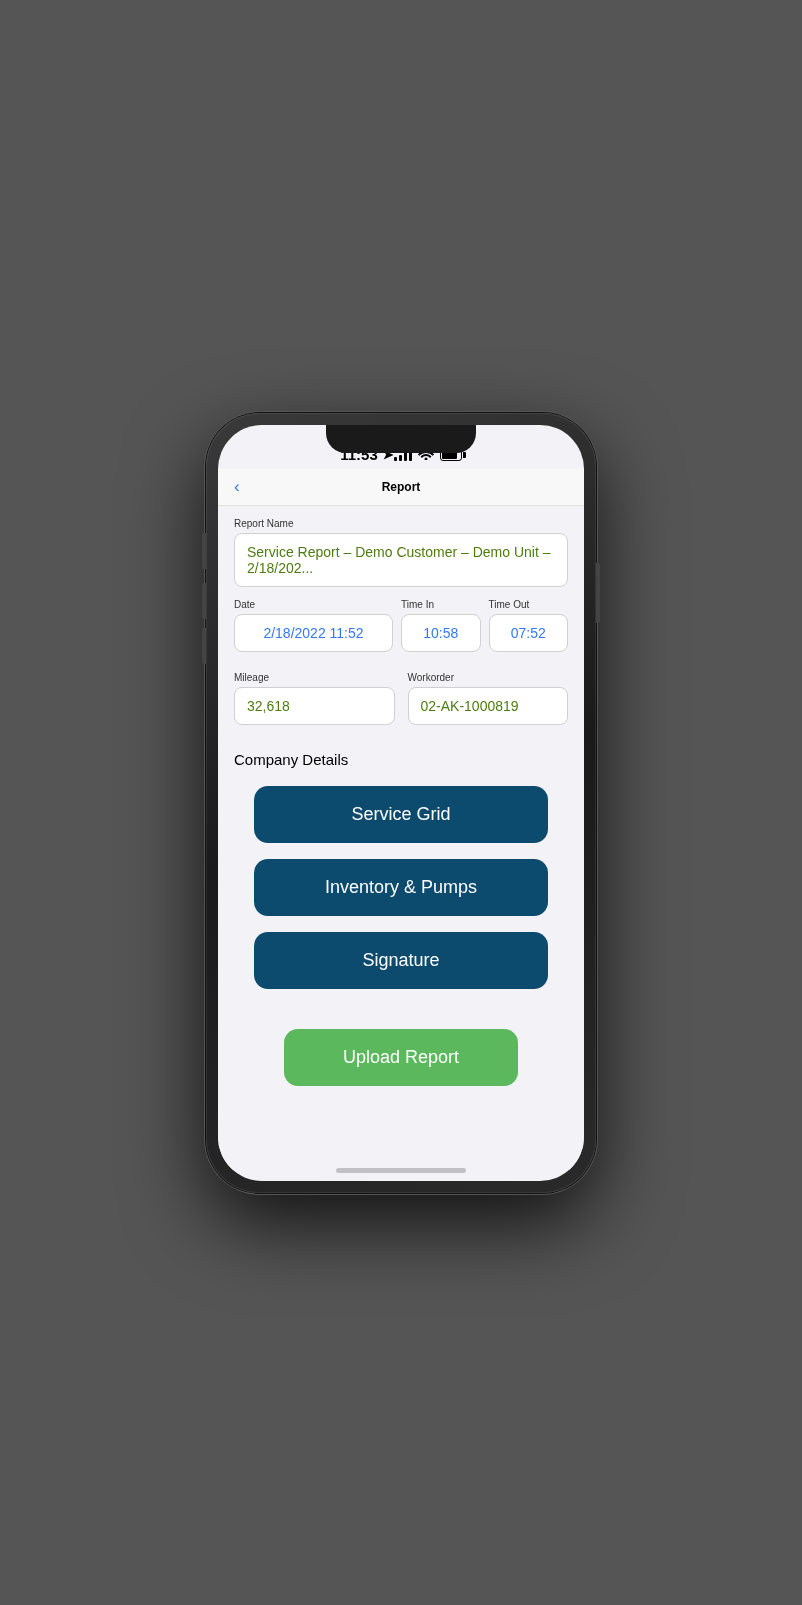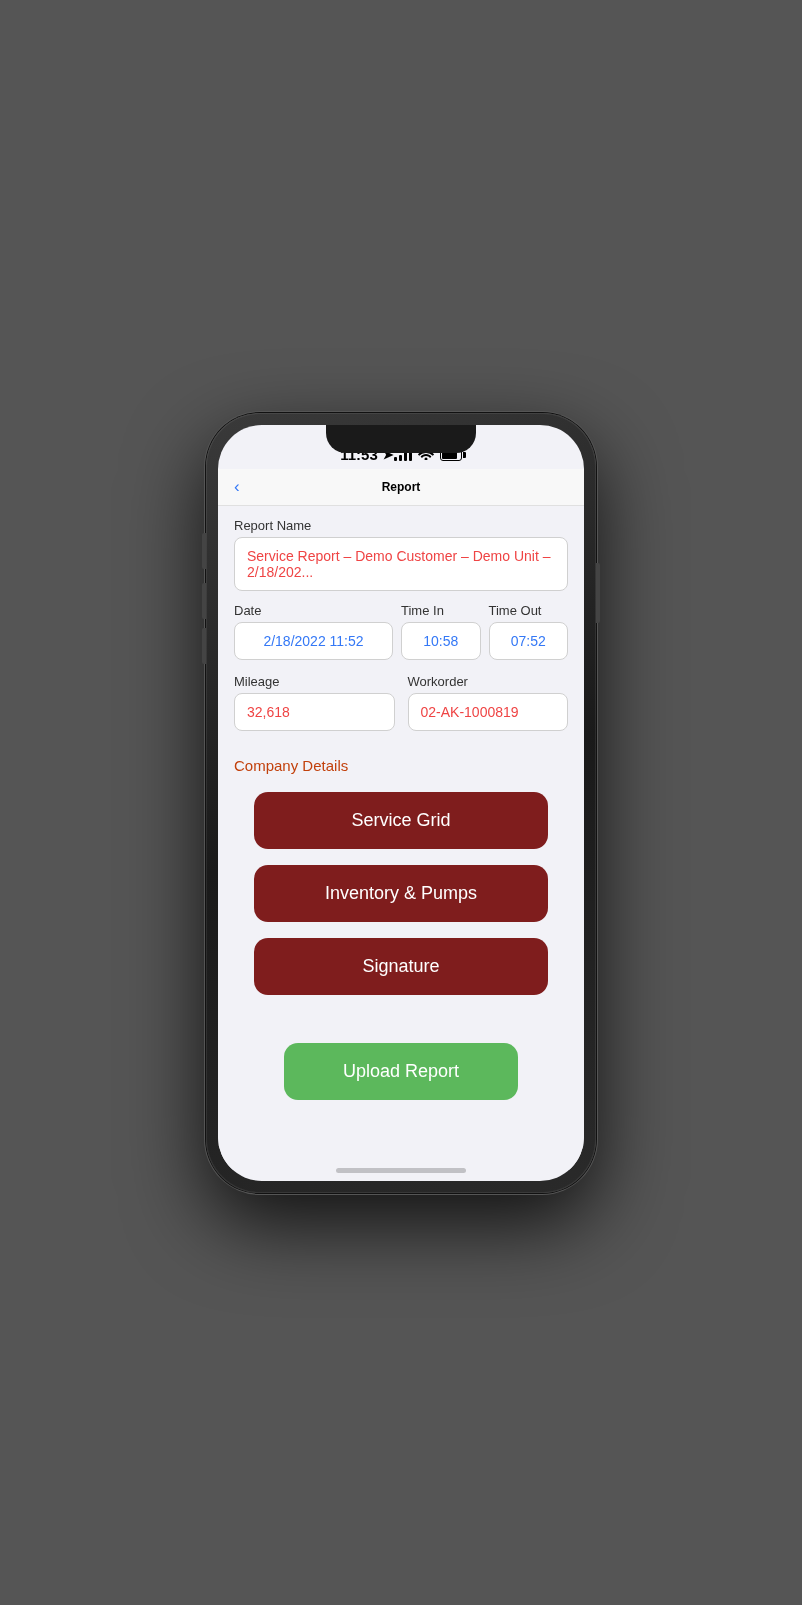--- a/index.html
+++ b/index.html
@@ -185,40 +185,40 @@
     .report-type-row {
       font-size: 14px;
       color: #000;
       margin-bottom: 10px;
     }
     .report-type-row .type-value {
       color: #3478f6;
     }
 
     .field-label {
-      font-size: 13px;
+      font-size: 10px;
       color: #333;
       margin-bottom: 4px;
     }
 
     .text-input {
       background: #fff;
       border: 1px solid #d0d0d0;
       border-radius: 8px;
       padding: 10px 12px;
       font-size: 14px;
-      color: #ef4444;
+      color: #4d7c0f;
       width: 100%;
       margin-bottom: 12px;
     }
 
     .row-3col {
       display: flex;
       gap: 8px;
-      margin-bottom: 14px;
+      margin-bottom: 20px;
     }
 
     .col-date { flex: 2; }
     .col-time { flex: 1; }
 
     .input-centered {
       background: #fff;
       border: 1px solid #d0d0d0;
       border-radius: 8px;
       padding: 10px 12px;
@@ -230,48 +230,48 @@
 
     .row-2col {
       display: flex;
       gap: 13px;
       margin-bottom: 12px;
       justify-content: space-between;
     }
     .row-2col > div { flex: 1; }
 
     .company-link {
-      color: #c2410c;
+      color: #000000;
       font-size: 15px;
       margin-bottom: 18px;
       cursor: pointer;
     }
 
     .blue-btn {
-      background: #7f1d1d;
+      background: #0c4a6e;
       color: #fff;
       border: none;
       border-radius: 14px;
       width: 88%;
       margin: 0 auto 16px;
       display: block;
       padding: 18px;
       font-size: 18px;
       font-weight: 400;
       cursor: pointer;
       text-align: center;
     }
 
     .green-btn {
       background: #5cb85c;
       color: #fff;
       border: none;
       border-radius: 14px;
       width: 70%;
-      margin: 16px auto 0;
+      margin: 8px auto 0;
       display: block;
       padding: 18px;
       font-size: 18px;
       font-weight: 400;
       cursor: pointer;
       text-align: center;
     }
 
     .home-indicator {
       position: absolute;

